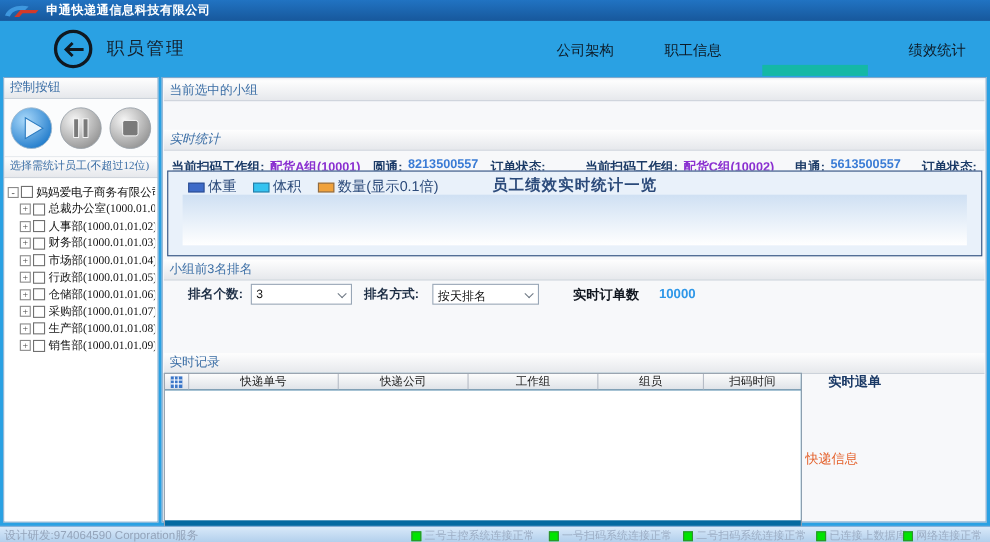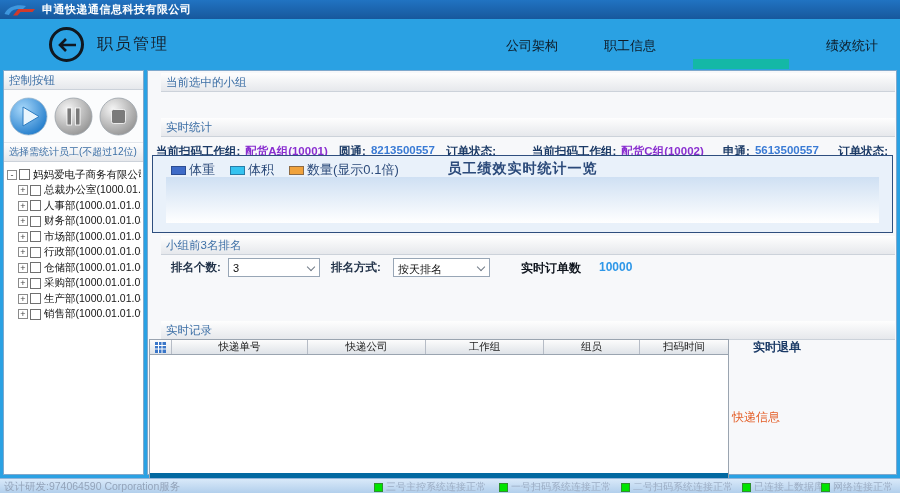--- a/index.html
+++ b/index.html
@@ -15,42 +15,42 @@
   .header { position:absolute; top:19px; left:0; right:0; height:51px; }
   .back-btn { position:absolute; left:49px; top:8px; width:35px; height:35px;
     border:3px solid #101820; border-radius:50%; display:flex; align-items:center; justify-content:center; cursor:pointer; }
   .page-title { position:absolute; left:97px; top:15px; font-size:16px; color:#141f2b; letter-spacing:2px; }
   .nav { position:absolute; right:13px; top:8px; height:36px; display:flex; align-items:stretch; gap:28px; }
   .nav-item { font-size:13px; color:#0d1a26; padding:10px 9px 0 9px; cursor:pointer; white-space:nowrap; }
   .nav-item.active { background:#14b8a6;margin-top:32px; }
 
   
   .left-panel { position:absolute; left:3px; top:70px; width:141px; height:405px;
-    background:#f2f4f6; border:1px solid #7fa8cc; display:flex; flex-direction:column; }
+    background:#f2f4f6; border:1px solid #7fa8cc; display:flex; flex-direction:column;font-family:Liberation Serif, serif; }
   .group-hd { height:19px; background:linear-gradient(#fefefe,#e6e8ec); border-bottom:1px solid #ccd2da;
     color:#3b6ea5; font-size:11.5px; line-height:18px; padding-left:5px; white-space:nowrap; overflow:hidden; }
   .left-panel .group-hd { flex:none; }
   .ctrl-buttons { height:53px; flex:none; background:#fbfcfd; display:flex; align-items:center;
     justify-content:space-between; padding:0 5px; border-bottom:1px solid #e2e6ec; }
   .ctrl-buttons svg { cursor:pointer; }
   .select-hd { font-size:10px; }
   .tree { flex:1; background:#fff; padding:5px 2px 0 3px; font-size:10.5px; color:#141414; overflow:hidden; }
   .tree-row { display:flex; align-items:center; height:15.5px; white-space:nowrap; cursor:pointer; }
   .tree-children .tree-row { padding-left:11px; }
   .expander { width:10px; height:10px; border:1px solid #8a8a8a; background:#fff; font-size:9px;
     line-height:8px; text-align:center; color:#444; margin-right:2px; flex:none; }
   .cb { width:11px; height:11px; border:1px solid #707070; background:#fff; margin-right:3px; flex:none; }
   .tree-label { overflow:hidden; }
 
   
   .right-panel { position:absolute; left:147px; top:70px; width:750px; height:405px;
     background:#f7f8fa; border:1px solid #7fa8cc; }
-  .right-panel .group-hd { position:absolute; left:1px; right:1px;margin-left:12px; }
+  .right-panel .group-hd { position:absolute; left:1px; right:1px; }
   .hd-selected { top:2px; }
-  .hd-stats { top:47px; }
+  .hd-stats { top:47px;font-style:italic; }
   .stats-row { position:absolute; top:66px; left:0; right:0; height:29px; display:flex;
     font-size:11.5px; font-weight:bold; color:#1b3a66; }
   .stats-half { width:50%; display:flex; align-items:center; justify-content:space-between;
     padding:0 26px 0 8px; white-space:nowrap; }
   .stats-half.second { padding:0 8px 0 10px; }
   .pair { display:flex; gap:5px; }
   .purple { color:#8a2fd0; }
   .blueval { color:#3a7bd5; }
 
   .chart-box { position:absolute; top:84px; left:4px; width:741px; height:78px;

